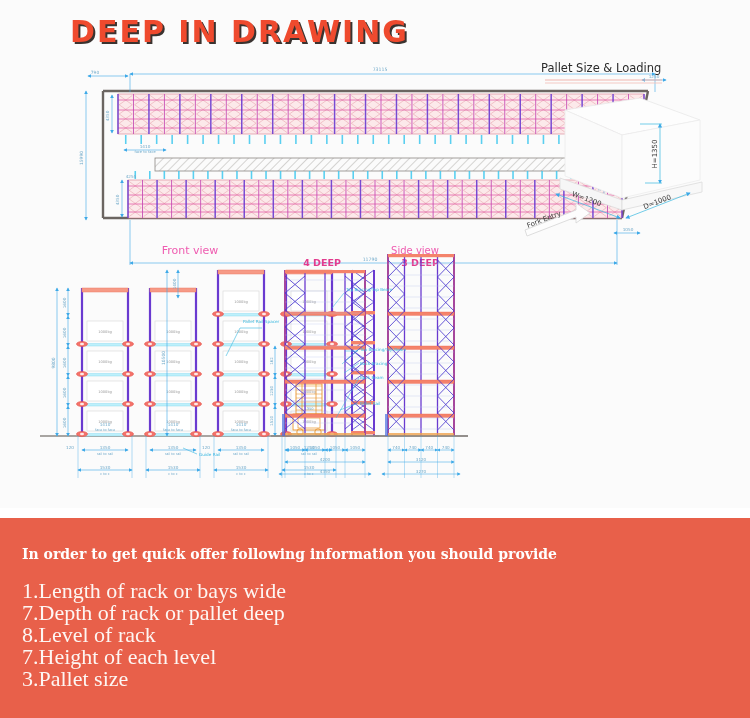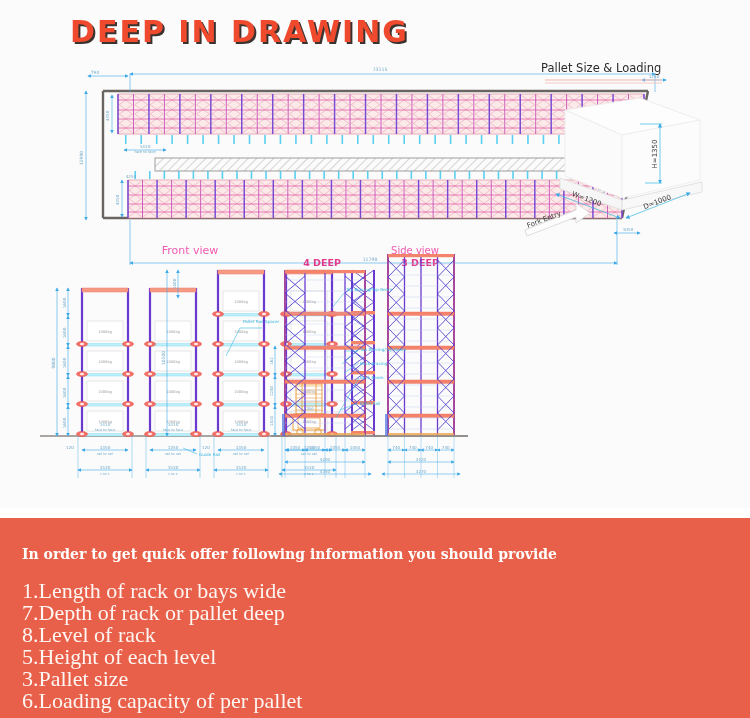--- a/index.html
+++ b/index.html
@@ -1378,19 +1378,18 @@
   </div>
 
   <div class="spacer-top"></div>
 
   <div class="panel">
     <div class="panel-head">In order to get quick offer following information you should provide</div>
     <ul class="panel-list">
       <li>1.Length of rack or bays wide</li>
       <li>7.Depth of rack or pallet deep</li>
       <li>8.Level of rack</li>
-      <li>5.Height of each level</li>
+      <li>7.Height of each level</li>
       <li>3.Pallet size</li>
-      <li>6.Loading capacity of per pallet</li>
     </ul>
   </div>
 
 </div>
 
 </body></html>

